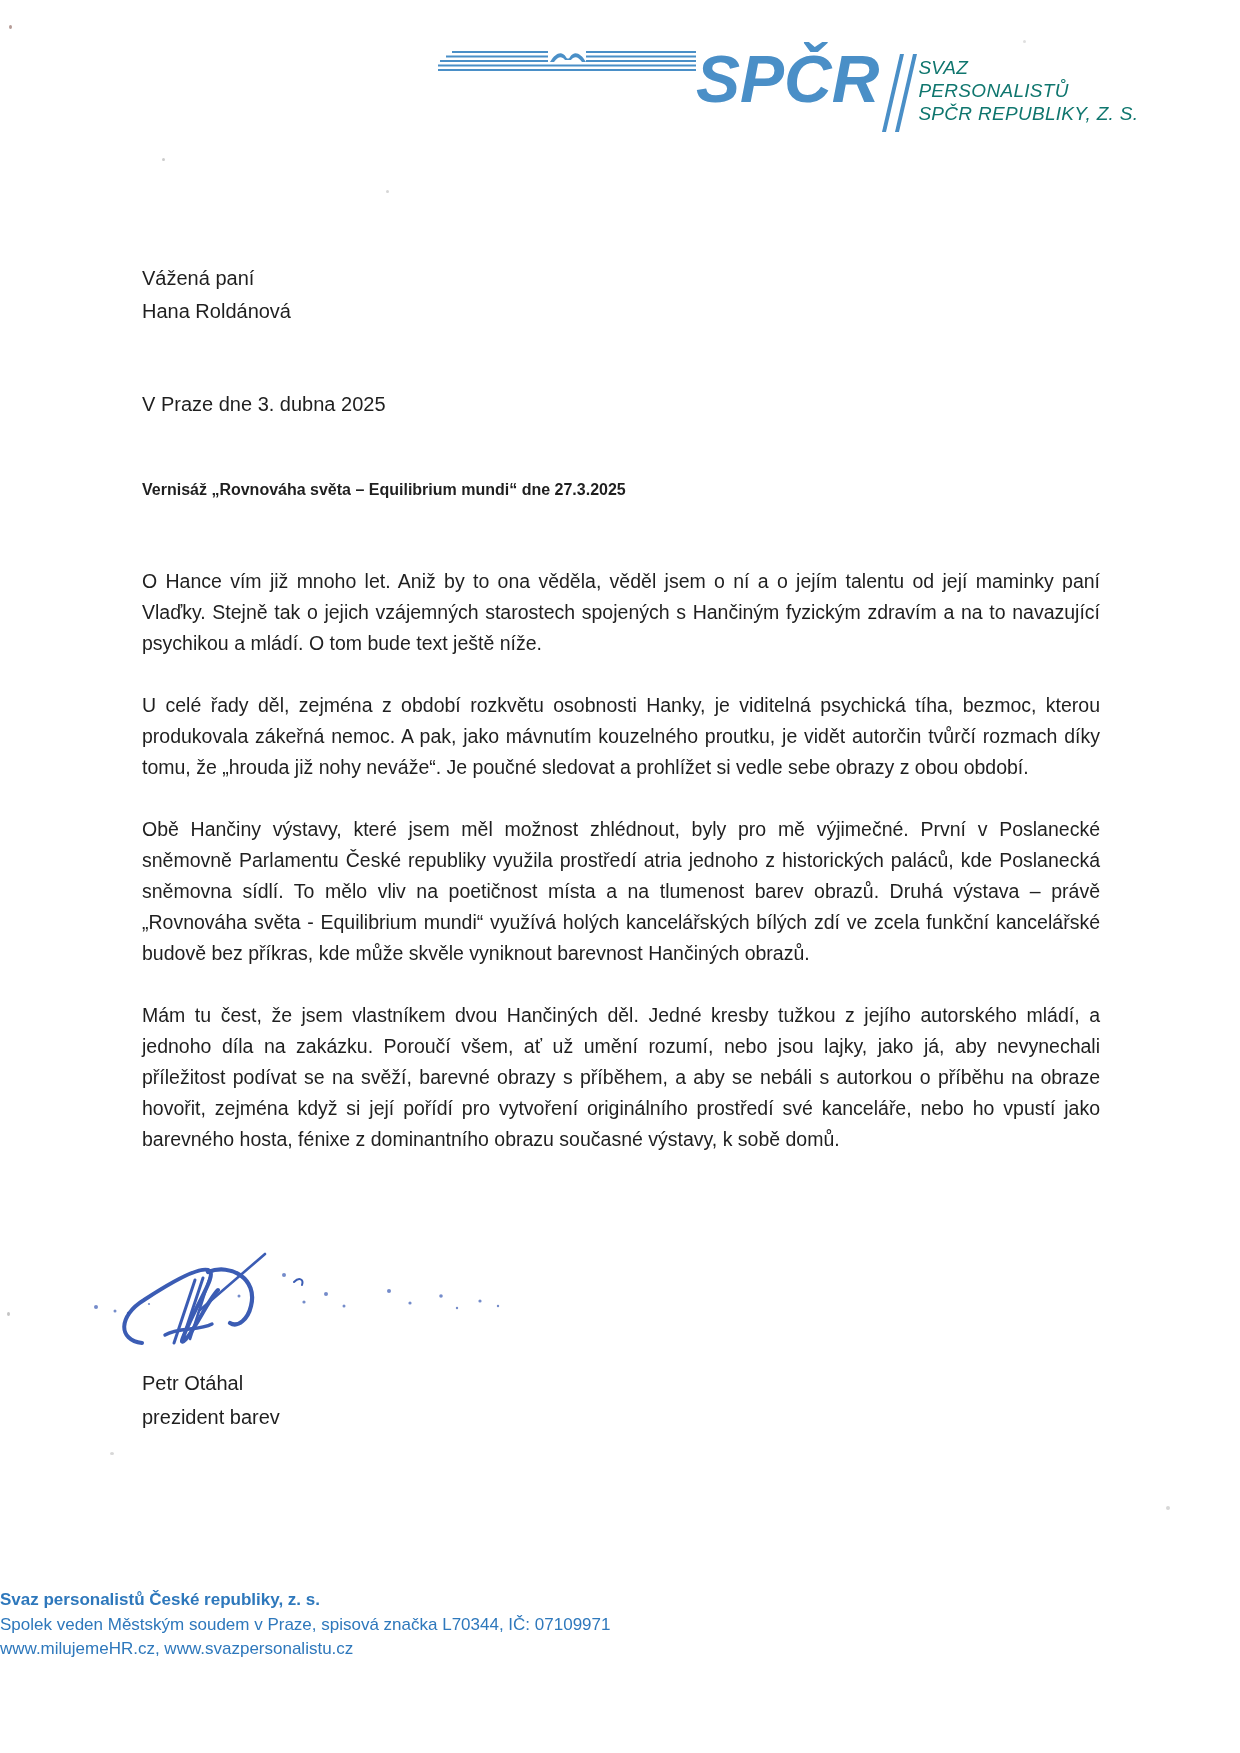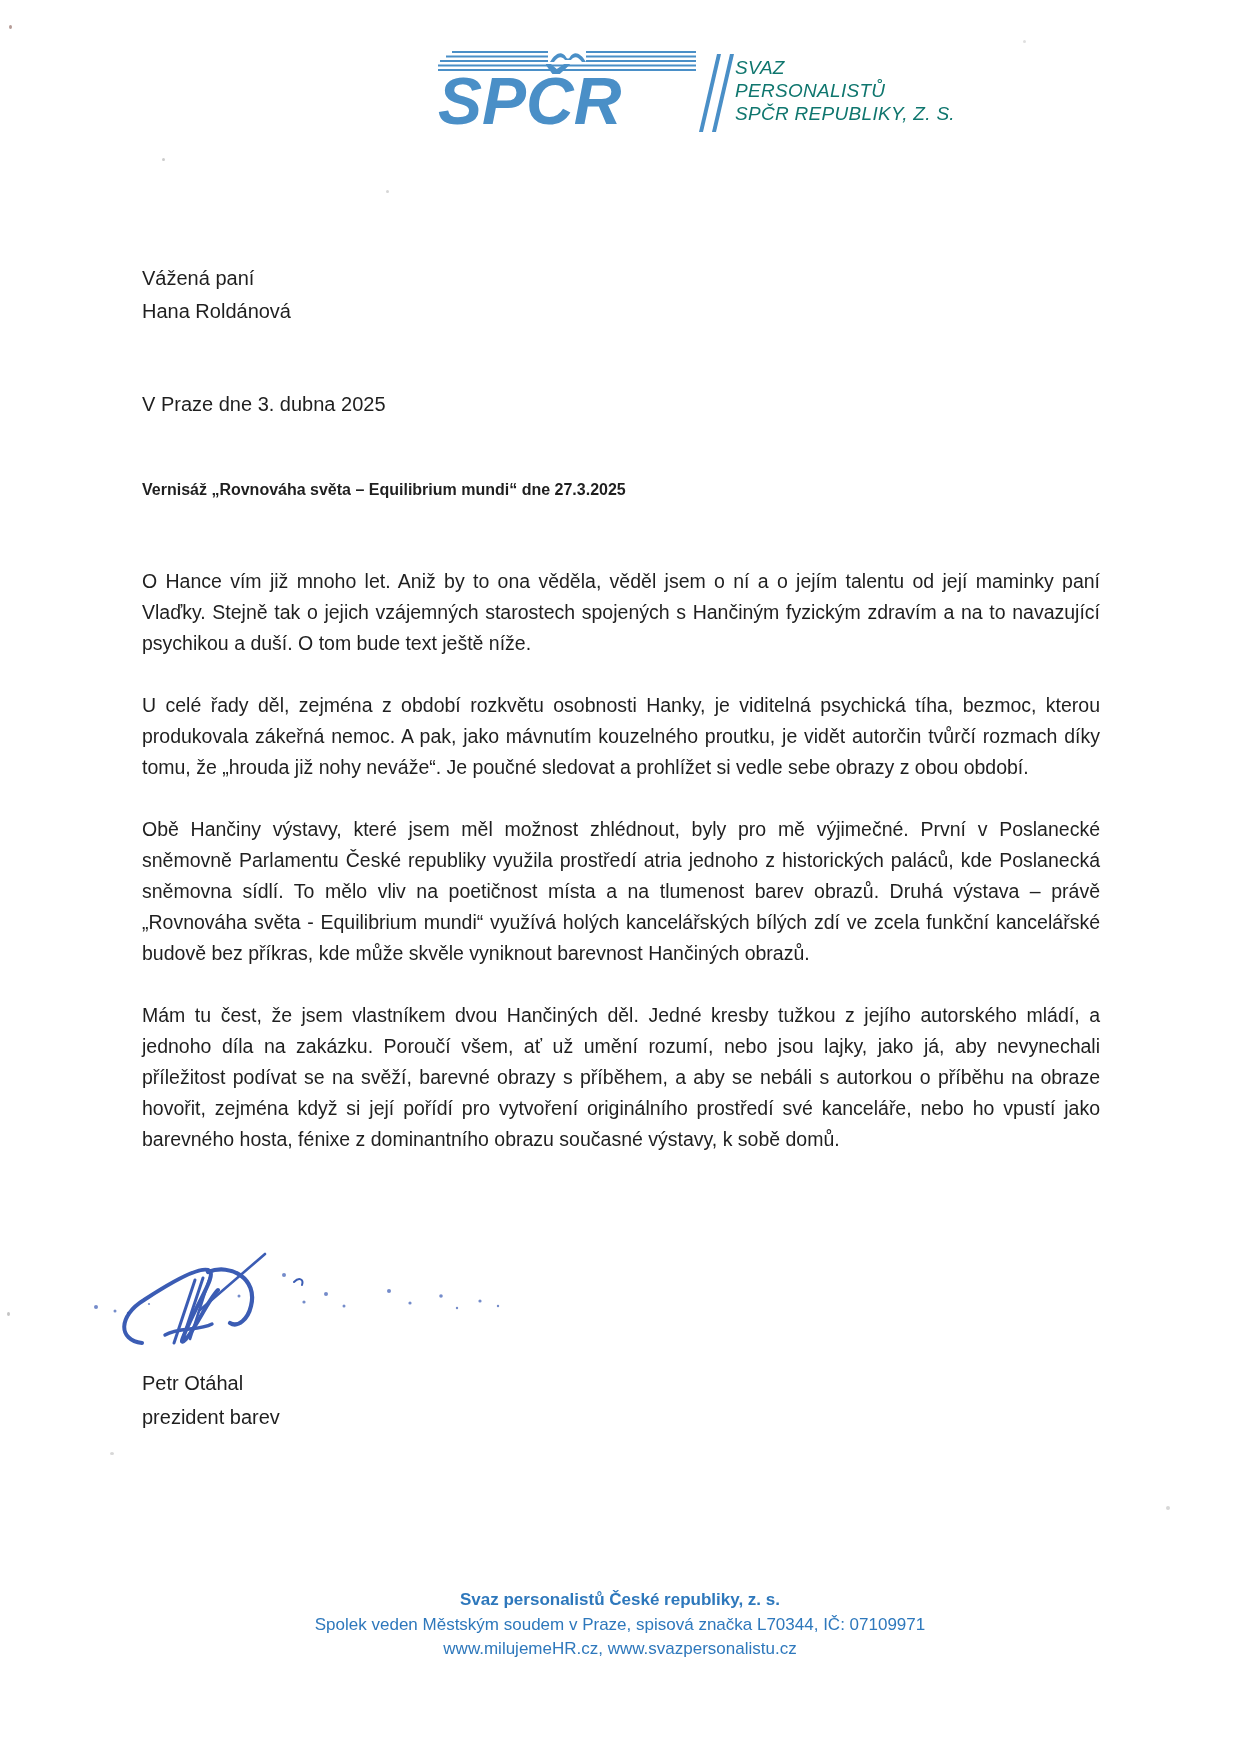--- a/index.html
+++ b/index.html
@@ -8,21 +8,21 @@
     width:1240px;height:1753px;
     margin:0 auto;
     background:#ffffff;
     color:#1f1f1f;
     font-family:"Liberation Sans", sans-serif;
     overflow:hidden;
   }
 
   
   .logo{position:absolute;top:50px;left:438px;display:flex;align-items:flex-start;}
-  .logo-left{display:flex;flex-direction:column;}
+  .logo-left{display:flex;}
   .logo-wings{display:block;}
   .logo-acronym{
     font-size:66px;line-height:58px;font-weight:bold;font-style:italic;
     color:#4a8fc7;letter-spacing:0px;margin-top:0px;white-space:nowrap;
   }
   .logo-divider{
     width:9px;height:78px;margin:4px 10px 0 12px;
     border-left:4px solid #4a8fc7;border-right:4px solid #4a8fc7;
     transform:skewX(-13deg);
   }
@@ -43,21 +43,21 @@
   .body-text p{margin:0 0 31px 0;}
   .body-text p:last-child{margin-bottom:0;}
 
   
   .signature-block{position:absolute;left:88px;top:1246px;width:500px;height:115px;}
   .signer{position:absolute;left:142px;top:1366px;font-size:20px;line-height:34px;}
 
   
   .footer{
     position:absolute;left:0;right:0;top:1588px;
-    text-align:center;color:#2e78bc;
+    text-align:left;color:#2e78bc;
     font-size:17px;line-height:24.5px;
   }
   .footer .f-bold{font-weight:bold;}
 
   
   .speck{position:absolute;border-radius:50%;}
 </style>
 </head>
 <body>
 
@@ -91,21 +91,21 @@
   <div class="recipient">
     <div>Vážená paní</div>
     <div>Hana Roldánová</div>
   </div>
 
   <div class="dateline">V Praze dne 3. dubna 2025</div>
 
   <div class="subject">Vernisáž „Rovnováha světa – Equilibrium mundi“ dne 27.3.2025</div>
 
   <div class="body-text">
-    <p>O Hance vím již mnoho let. Aniž by to ona věděla, věděl jsem o ní a o jejím talentu od její maminky paní Vlaďky. Stejně tak o jejich vzájemných starostech spojených s Hančiným fyzickým zdravím a na to navazující psychikou a duší. O tom bude text ještě níže.</p>
+    <p>O Hance vím již mnoho let. Aniž by to ona věděla, věděl jsem o ní a o jejím talentu od její maminky paní Vlaďky. Stejně tak o jejich vzájemných starostech spojených s Hančiným fyzickým zdravím a na to navazující psychikou a mládí. O tom bude text ještě níže.</p>
     <p>U celé řady děl, zejména z období rozkvětu osobnosti Hanky, je viditelná psychická tíha, bezmoc, kterou produkovala zákeřná nemoc. A pak, jako mávnutím kouzelného proutku, je vidět autorčin tvůrčí rozmach díky tomu, že „hrouda již nohy neváže“. Je poučné sledovat a prohlížet si vedle sebe obrazy z obou období.</p>
     <p>Obě Hančiny výstavy, které jsem měl možnost zhlédnout, byly pro mě výjimečné. První v Poslanecké sněmovně Parlamentu České republiky využila prostředí atria jednoho z historických paláců, kde Poslanecká sněmovna sídlí. To mělo vliv na poetičnost místa a na tlumenost barev obrazů. Druhá výstava – právě „Rovnováha světa - Equilibrium mundi“ využívá holých kancelářských bílých zdí ve zcela funkční kancelářské budově bez příkras, kde může skvěle vyniknout barevnost Hančiných obrazů.</p>
     <p>Mám tu čest, že jsem vlastníkem dvou Hančiných děl. Jedné kresby tužkou z jejího autorského mládí, a jednoho díla na zakázku. Poroučí všem, ať už umění rozumí, nebo jsou lajky, jako já, aby nevynechali příležitost podívat se na svěží, barevné obrazy s příběhem, a aby se nebáli s autorkou o příběhu na obraze hovořit, zejména když si její pořídí pro vytvoření originálního prostředí své kanceláře, nebo ho vpustí jako barevného hosta, fénixe z dominantního obrazu současné výstavy, k sobě domů.</p>
   </div>
 
   <div class="signature-block">
     <svg width="500" height="115" viewBox="0 0 500 115">
       <g stroke="#2b4fae" fill="none" stroke-linecap="round" opacity="0.92">
         <path d="M177 8 L112 64" stroke-width="2.6"></path>
         <path d="M54 97 C 30 94 30 70 56 54 C 82 37 110 21 120 24 C 130 27 112 52 100 80 C 94 93 91 100 98 93 C 109 80 120 54 130 44" stroke-width="4"></path>

